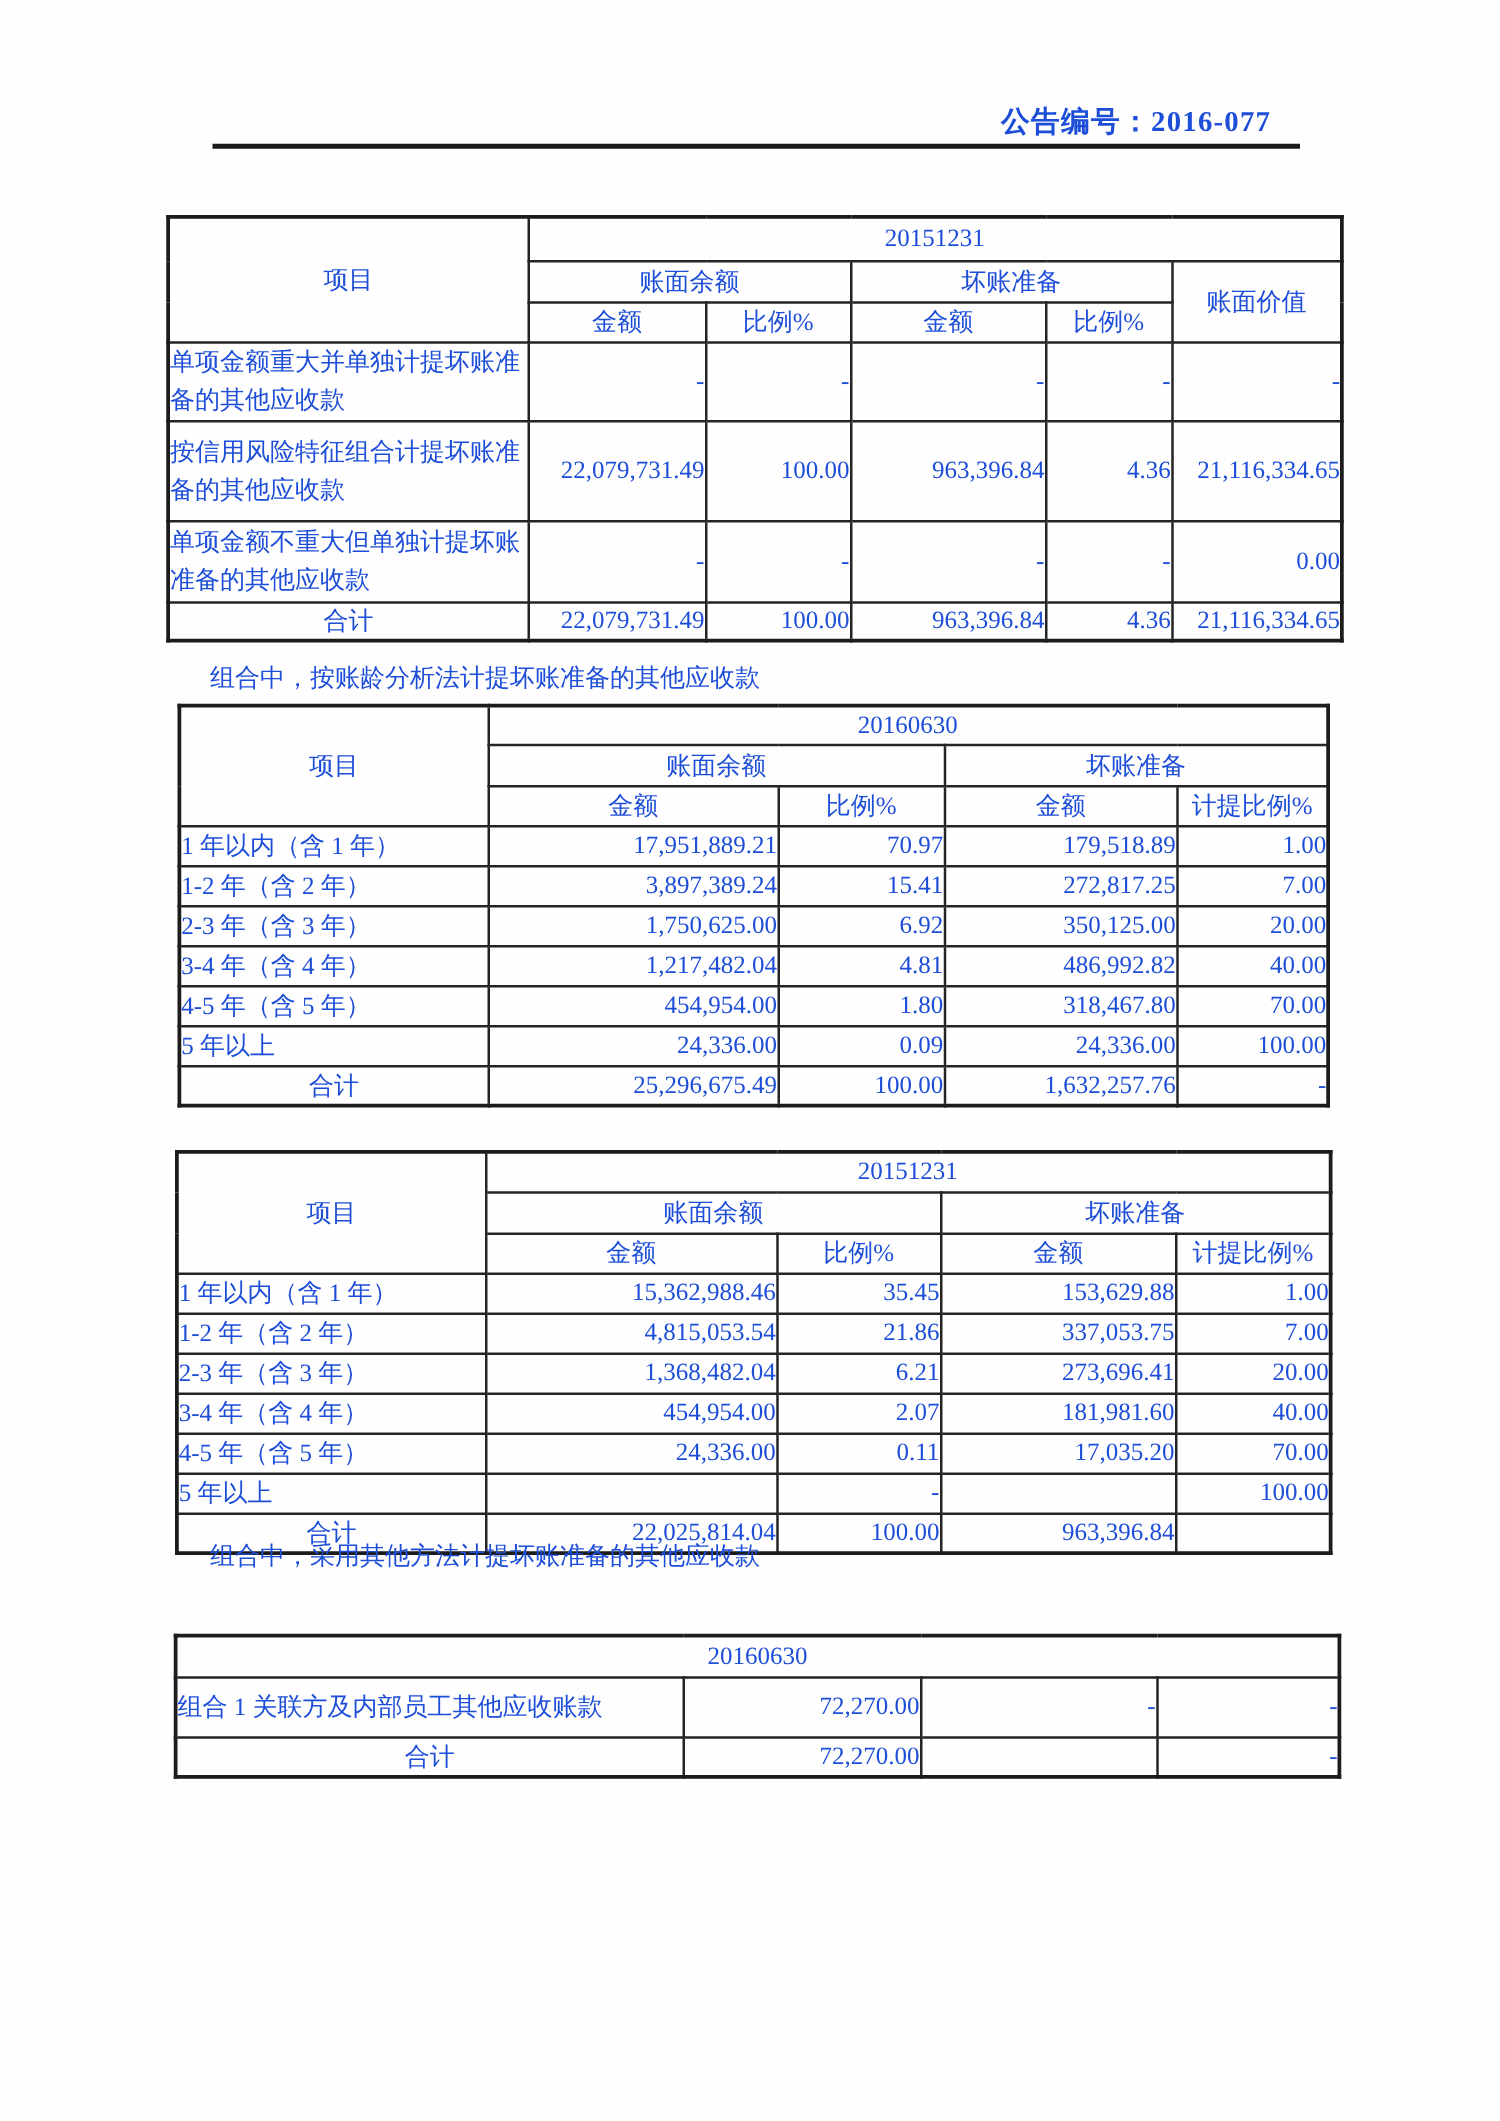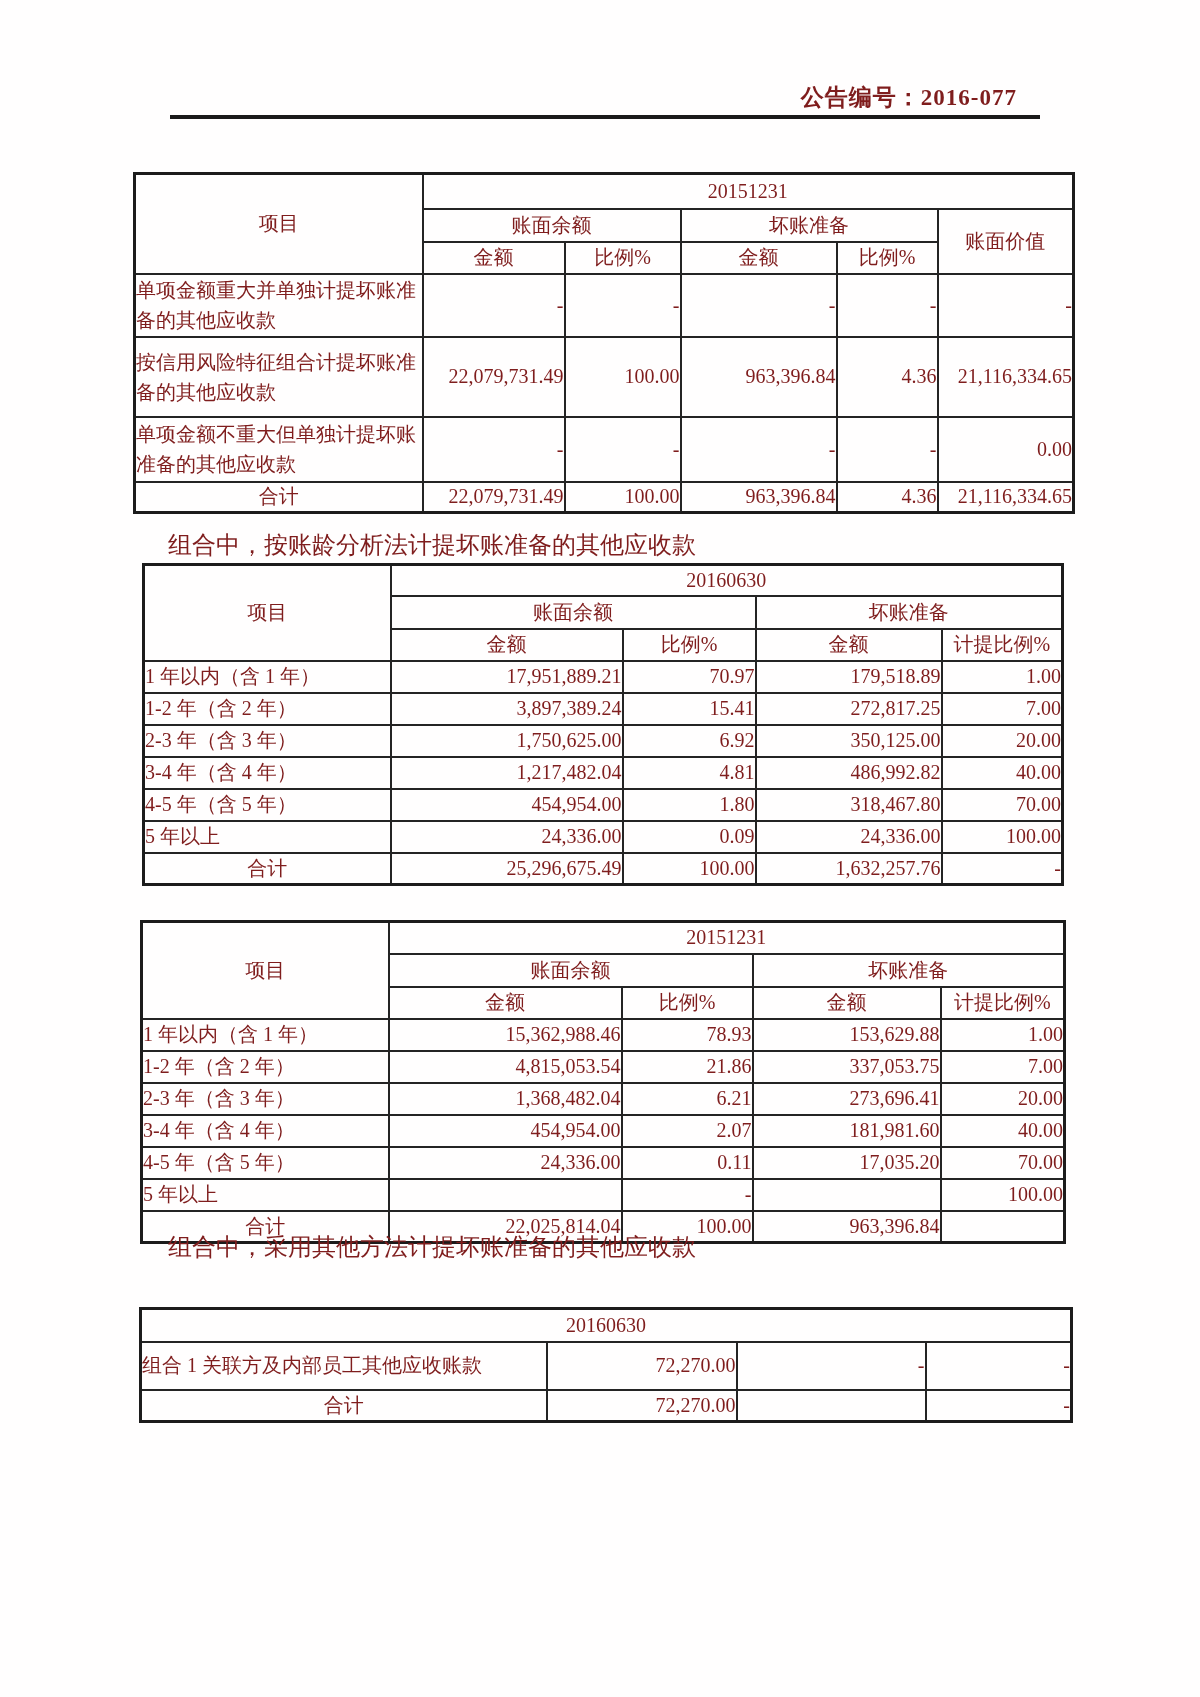--- a/index.html
+++ b/index.html
@@ -3,21 +3,21 @@
 <meta charset="utf-8">
 <style>
   * { box-sizing: border-box; }
   html, body { margin: 0; padding: 0; background: #ffffff; }
   .page {
     position: relative;
     width: 1200px;
     height: 1697px;
     background: #fffefe;
     font-family: "Liberation Serif", "DejaVu Serif", serif;
-    color: #7f1d1d;
+    color: #1d4ed8;
     overflow: hidden;
   }
   .doc-number {
     position: absolute;
     top: 82px;
     right: 183px;
     font-size: 23px;
     font-weight: 700;
     letter-spacing: 1px;
     white-space: nowrap;
@@ -26,21 +26,21 @@
     position: absolute;
     left: 170px;
     top: 115px;
     width: 870px;
     height: 4px;
     background: #1a1a1a;
   }
   .section-title {
     position: absolute;
     left: 168px;
-    font-size: 24px;
+    font-size: 20px;
     white-space: nowrap;
   }
   .sec-aging { top: 529px; }
   .sec-other { top: 1231px; }
 
   table.fin {
     position: absolute;
     border-collapse: collapse;
     table-layout: fixed;
     border: 3px solid #1c1c1c;
@@ -226,21 +226,21 @@
     </tr>
     <tr style="height:32px">
       <td class="center">金额</td>
       <td class="center">比例%</td>
       <td class="center">金额</td>
       <td class="center">计提比例%</td>
     </tr>
     <tr style="height:32px">
       <td class="label2">1 年以内（含 1 年）</td>
       <td class="num">15,362,988.46</td>
-      <td class="num">78.93</td>
+      <td class="num">35.45</td>
       <td class="num">153,629.88</td>
       <td class="num">1.00</td>
     </tr>
     <tr style="height:32px">
       <td class="label2">1-2 年（含 2 年）</td>
       <td class="num">4,815,053.54</td>
       <td class="num">21.86</td>
       <td class="num">337,053.75</td>
       <td class="num">7.00</td>
     </tr>

